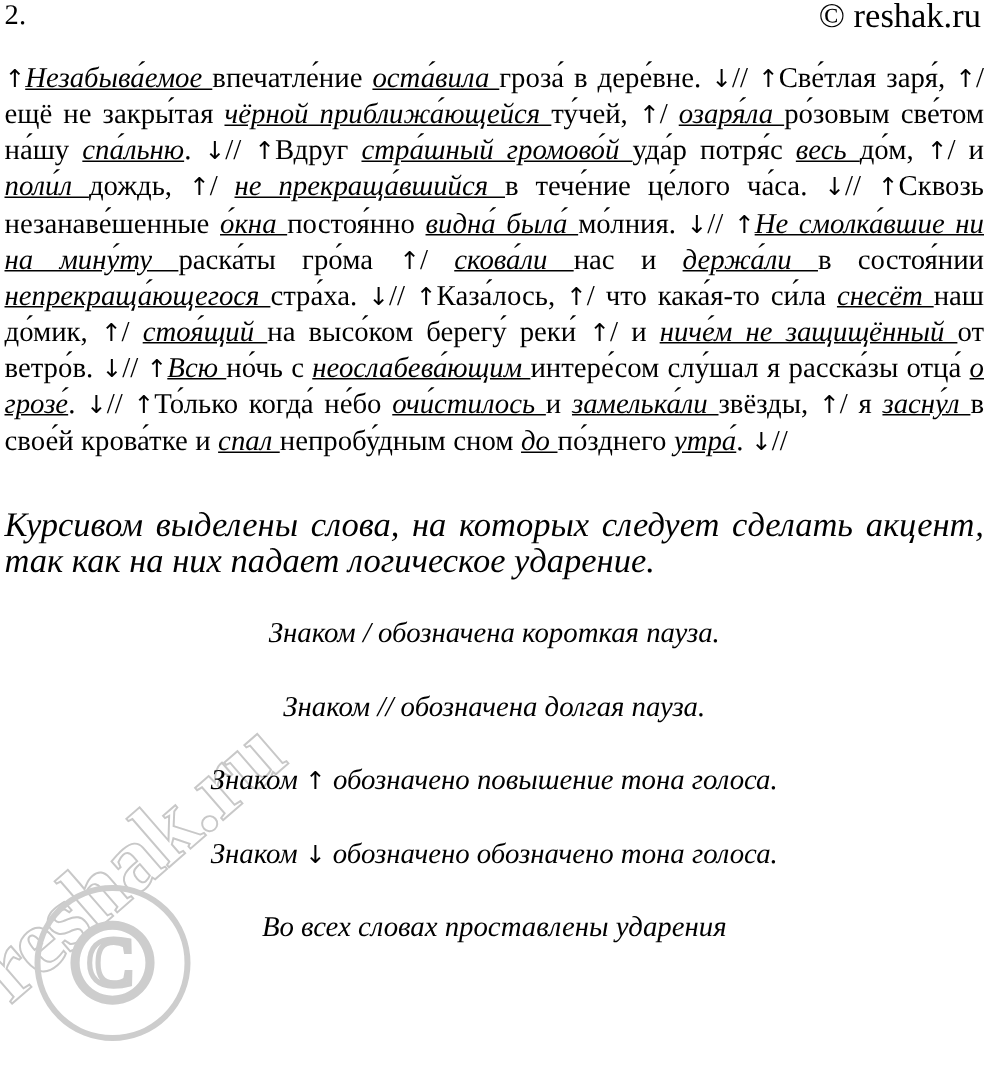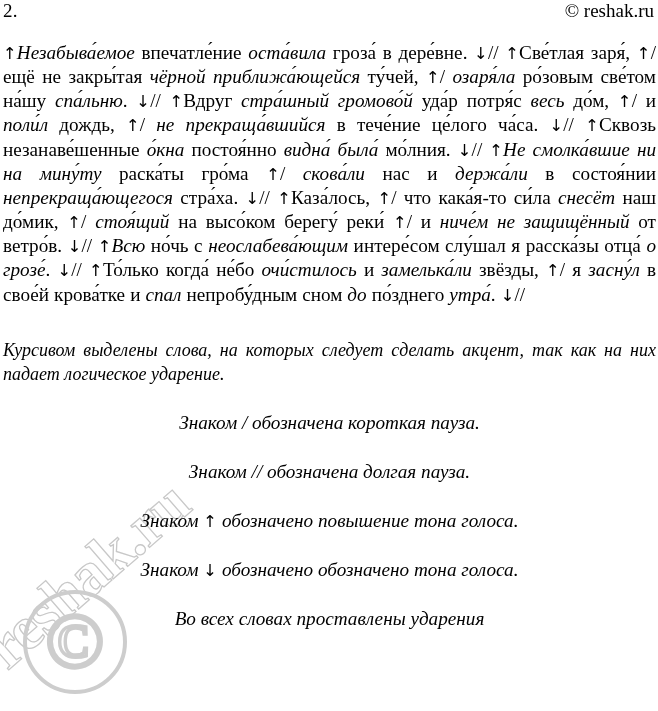--- a/index.html
+++ b/index.html
@@ -31,48 +31,49 @@
     align-items: flex-start;
     justify-content: space-between;
     height: 30px;
     line-height: 22px;
   }
   .task-number {
     font-size: 19px;
     letter-spacing: 0.2px;
   }
   .copyright {
-    font-size: 19px;
+    font-size: 23px;
     white-space: nowrap;
     padding-right: 2px;
   }
 
   
   .body-text {
     margin-top: 11px;
     font-size: 19.2px;
     line-height: 24.15px;
     text-align: justify;
     text-justify: inter-word;
     word-spacing: 0.2px;
   }
   .body-text .em {
     font-style: italic;
+    text-decoration: underline;
   }
   .arrow {
     font-family: "DejaVu Sans", sans-serif;
     font-size: 16.5px;
     font-style: normal;
     line-height: 0;
   }
 
   
   .notes {
     margin-top: 31px;
-    font-size: 18px;
+    font-size: 23px;
     line-height: 24.2px;
     font-style: italic;
     text-align: justify;
     text-justify: inter-word;
   }
   .legend-line {
     margin-top: 25px;
     font-size: 19.2px;
     line-height: 24px;
     font-style: italic;

